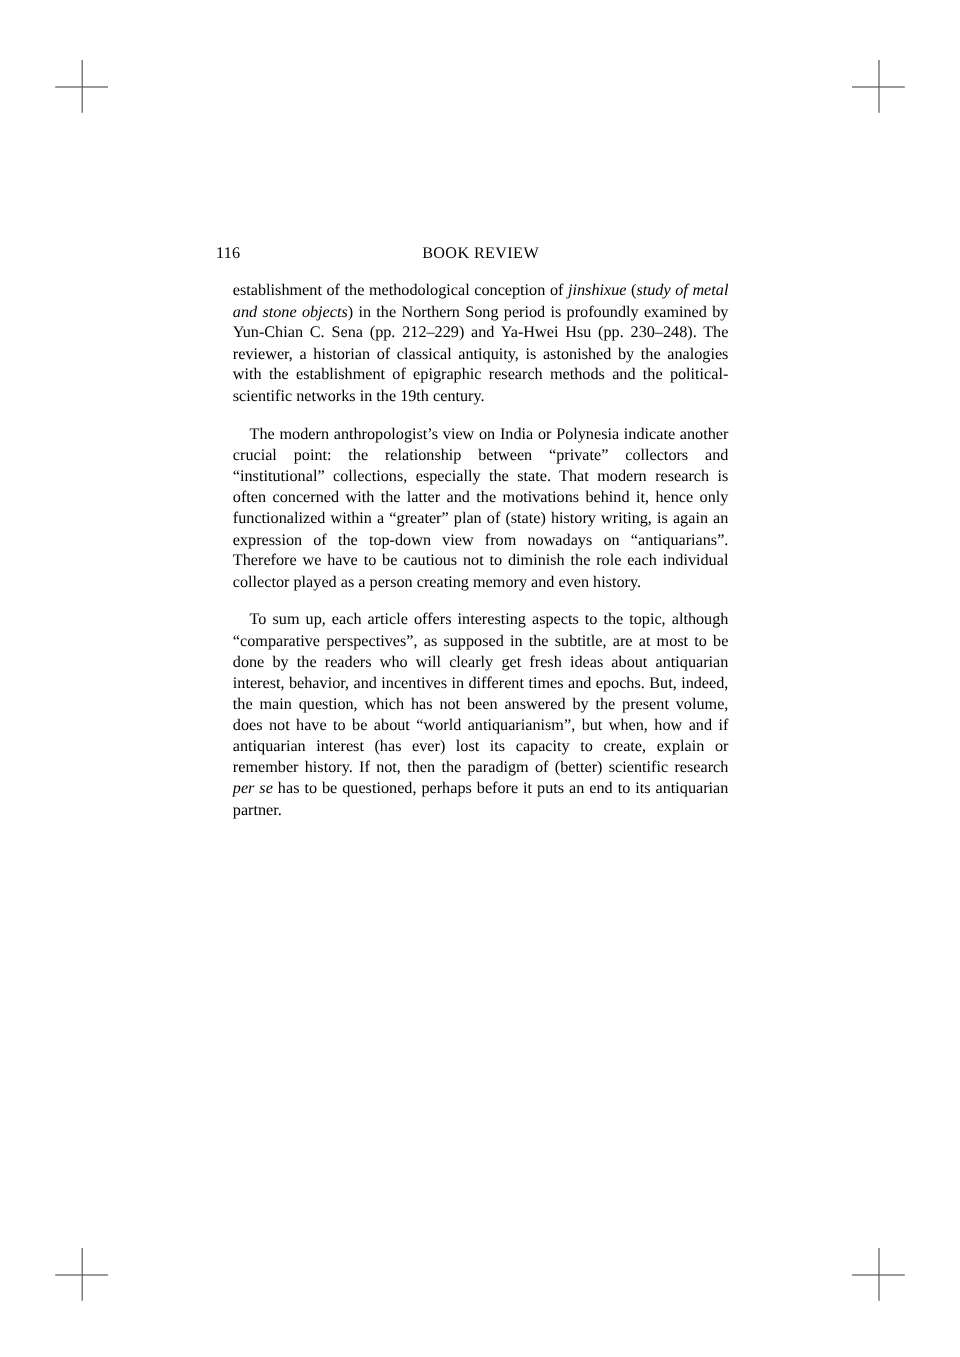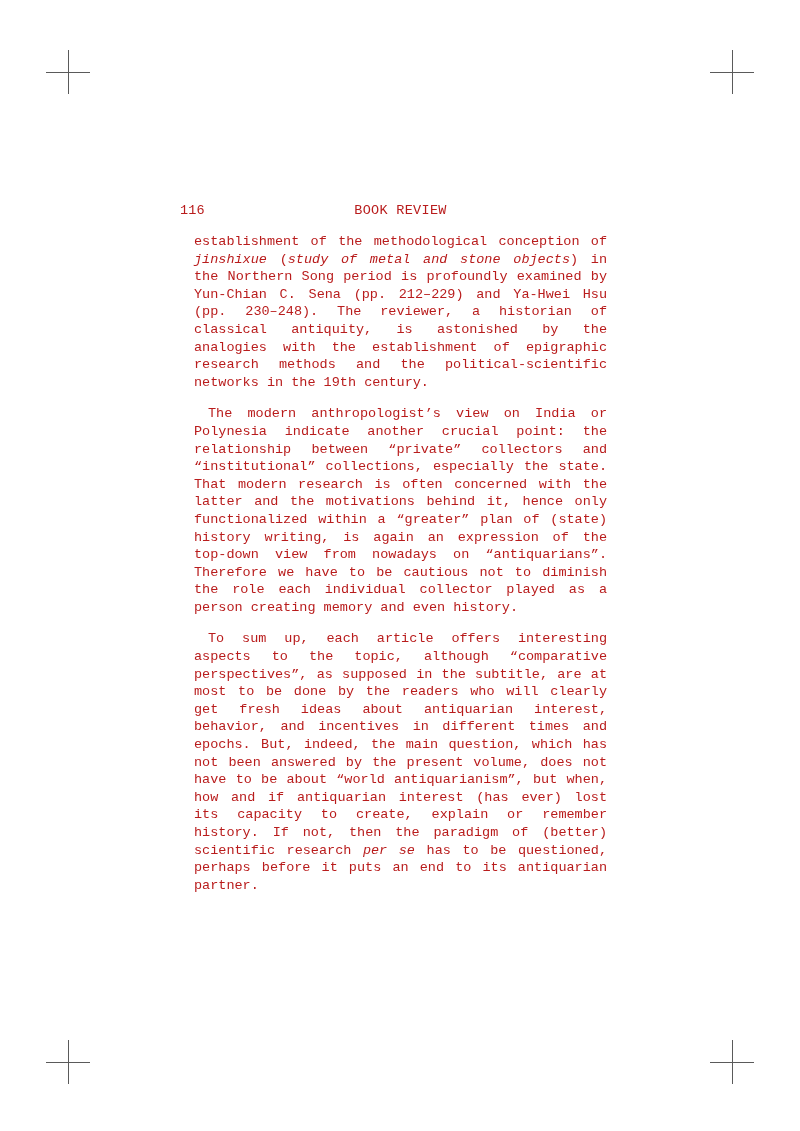--- a/index.html
+++ b/index.html
@@ -5,22 +5,22 @@
   html, body {
     margin: 0;
     padding: 0;
     background: #ffffff;
   }
   .sheet {
     position: relative;
     width: 800px;
     height: 1131px;
     background: #ffffff;
-    font-family: Liberation Mono, monospace;
-    color: #b91c1c;
+    font-family: Liberation Serif, serif;
+    color: #000000;
     overflow: hidden;
   }
 
   
   .crop-mark {
     position: absolute;
     width: 44px;
     height: 44px;
   }
   .crop-mark::before {

